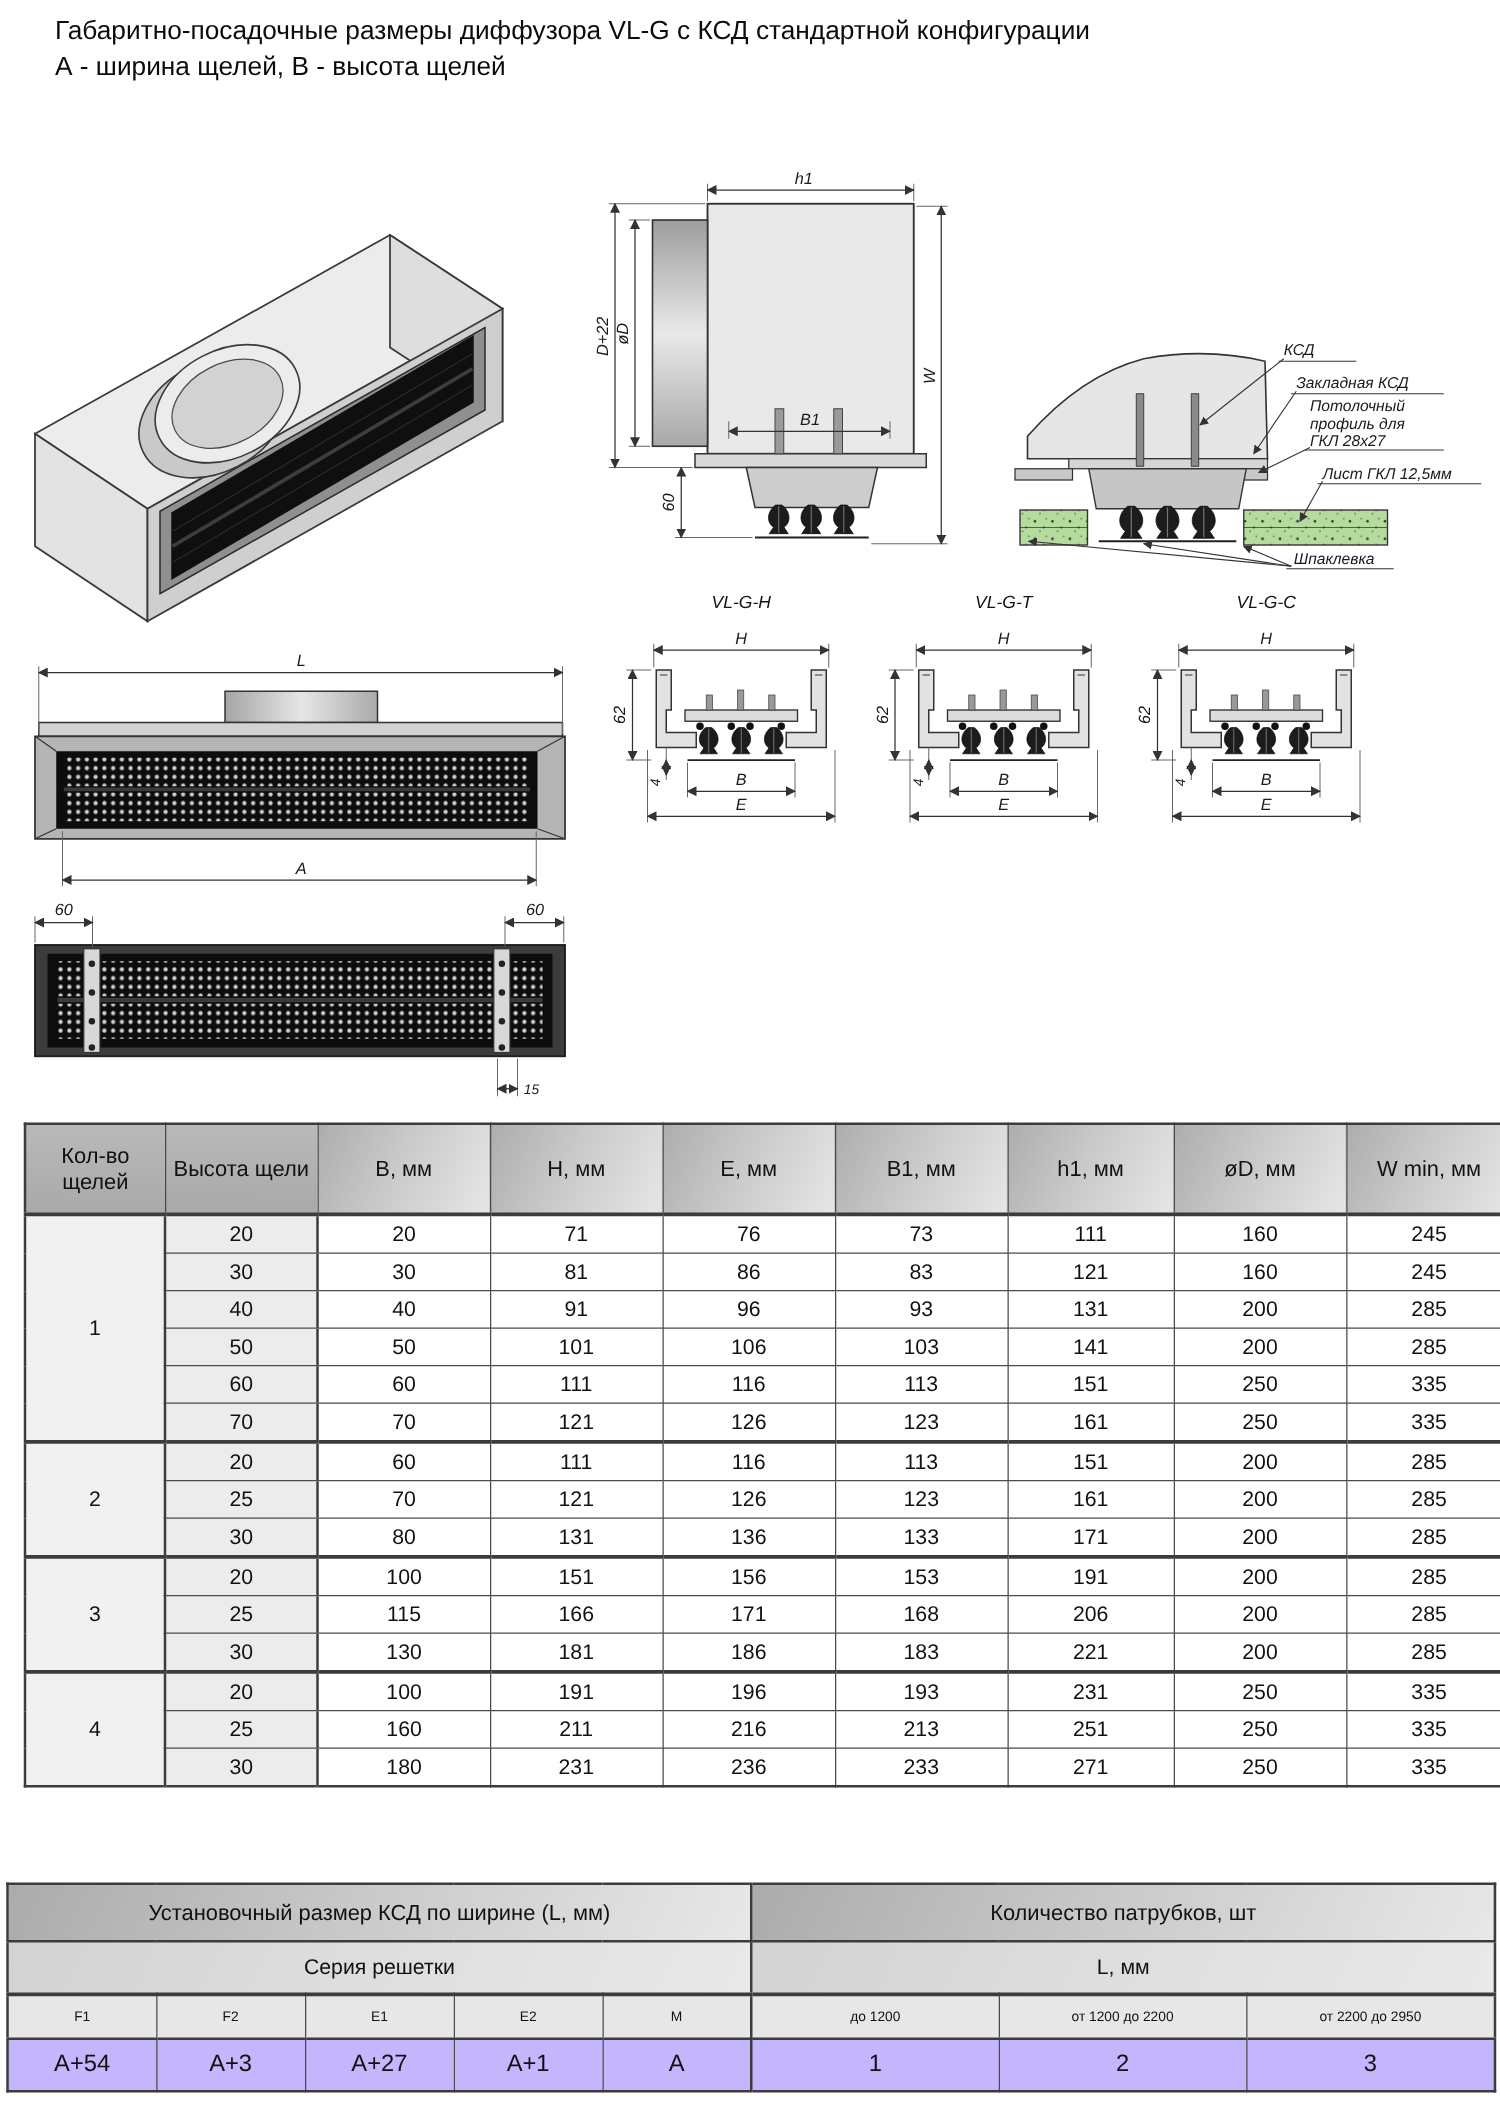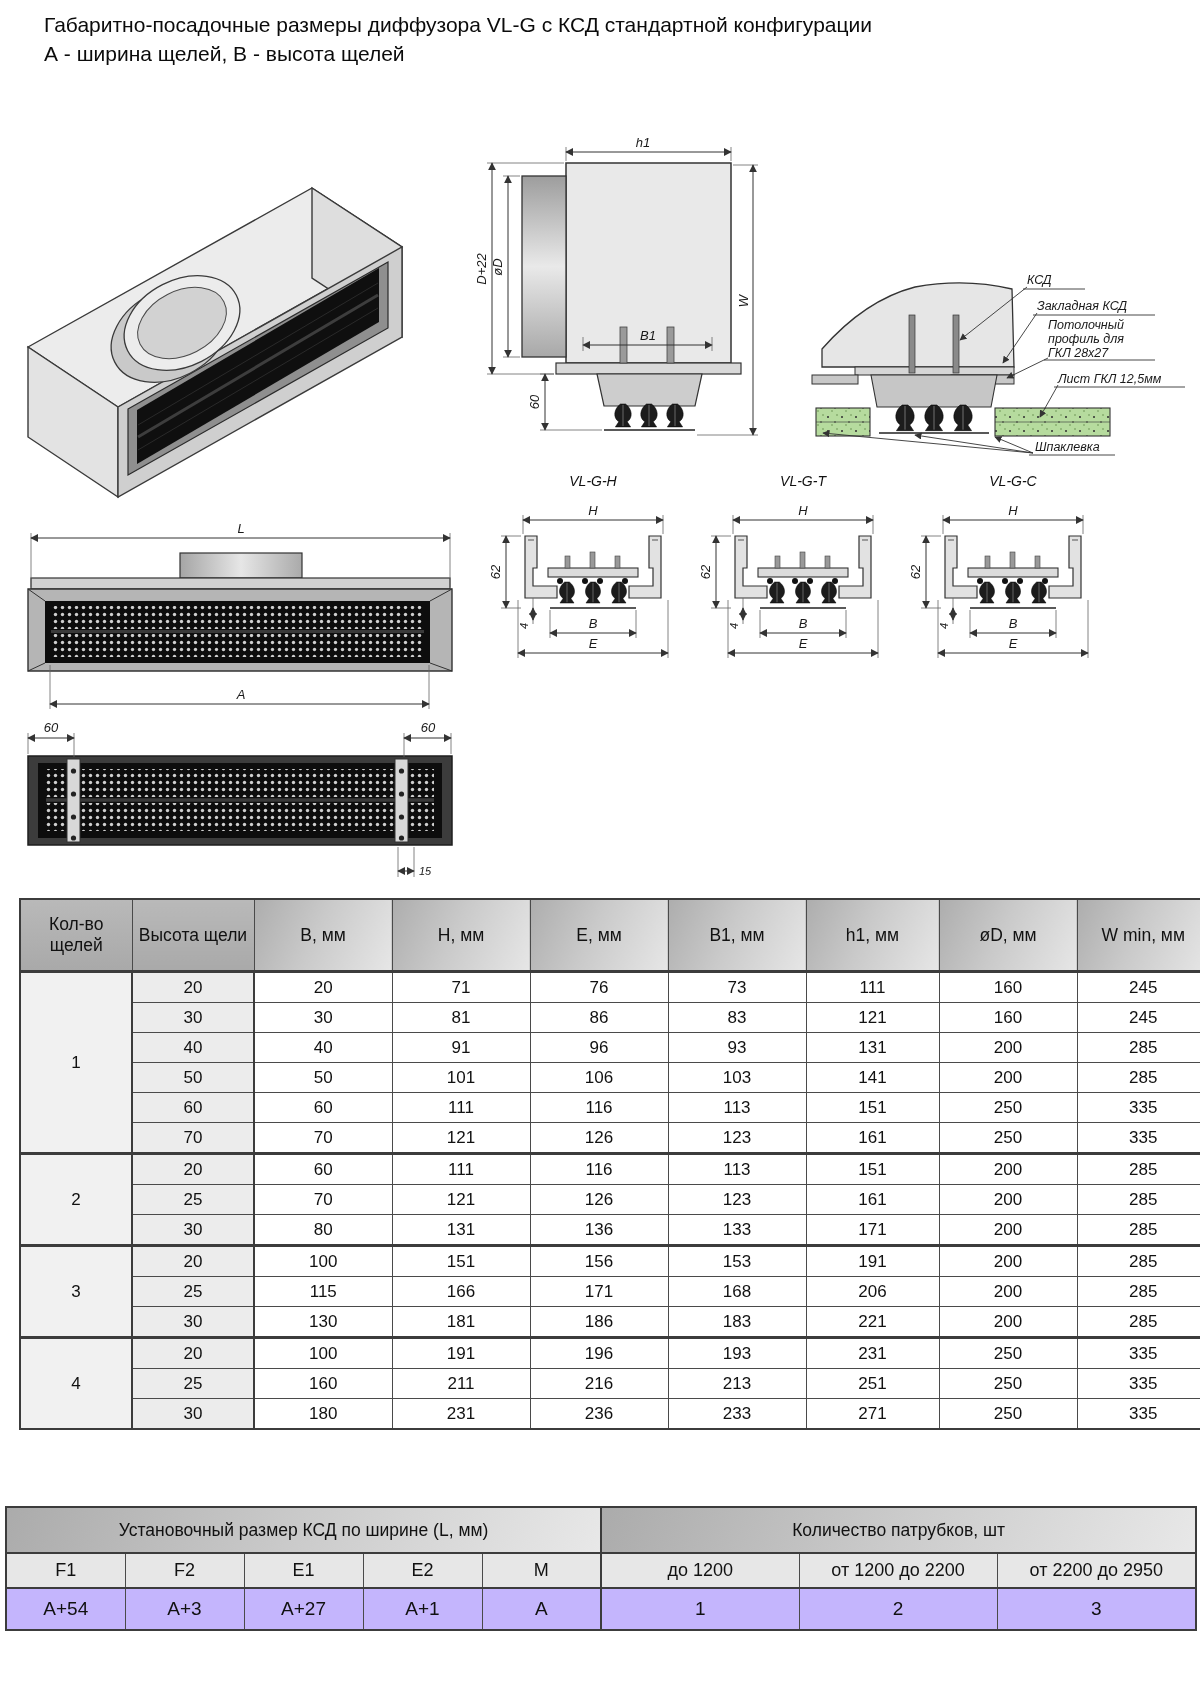--- a/index.html
+++ b/index.html
@@ -28,21 +28,21 @@
   table.main{border:2px solid #3c3c3c;}
 
   
   table.bottom{position:absolute;left:5px;top:1506px;width:1190px;border:2px solid #3c3c3c;}
   table.bottom th, table.bottom td{border:1px solid #4a4a4a;text-align:center;vertical-align:middle;padding:0;}
   table.bottom tr.hdr th{height:44px;font-weight:500;font-size:17.5px;
       background:linear-gradient(115deg,#ababab 0%,#cbcbcb 50%,#e8e8e8 100%);
       border-bottom:2px solid #3c3c3c;}
   table.bottom tr.sub td{height:40px;font-size:17px;
       background:linear-gradient(115deg,#d3d3d3,#e9e9e9);border-bottom:3px solid #3c3c3c;}
-  table.bottom tr.cols th{height:33px;font-weight:400;font-size:18px;background:#e7e7e7;
+  table.bottom tr.cols th{height:33px;font-weight:400;font-size:11px;background:#e7e7e7;
       border-bottom:2px solid #3c3c3c;}
   table.bottom tr.vals td{height:40px;font-size:19px;background:#c4b5fd;}
   table.bottom .vsep{border-right:2px solid #3c3c3c;}
 </style>
 </head>
 <body>
 
 <div class="page">
 
   <svg width="0" height="0">
@@ -563,20 +563,24 @@
         <col style="width:119px">
       <col style="width:198px">
         <col style="width:198px">
         <col style="width:199px">
     </colgroup>
     <tbody>
         <tr class="hdr">
           <th class="vsep" colspan="5">Установочный размер КСД по ширине (L, мм)</th>
           <th colspan="3">Количество патрубков, шт</th>
         </tr>
+        <tr class="sub">
+          <td class="vsep" colspan="5">Серия решетки</td>
+          <td colspan="3">L, мм</td>
+        </tr>
         <tr class="cols">
           <th>F1</th>
           <th>F2</th>
           <th>E1</th>
           <th>E2</th>
           <th class="vsep">M</th>
           <th>до 1200</th>
           <th>от 1200 до 2200</th>
           <th>от 2200 до 2950</th>
         </tr>

